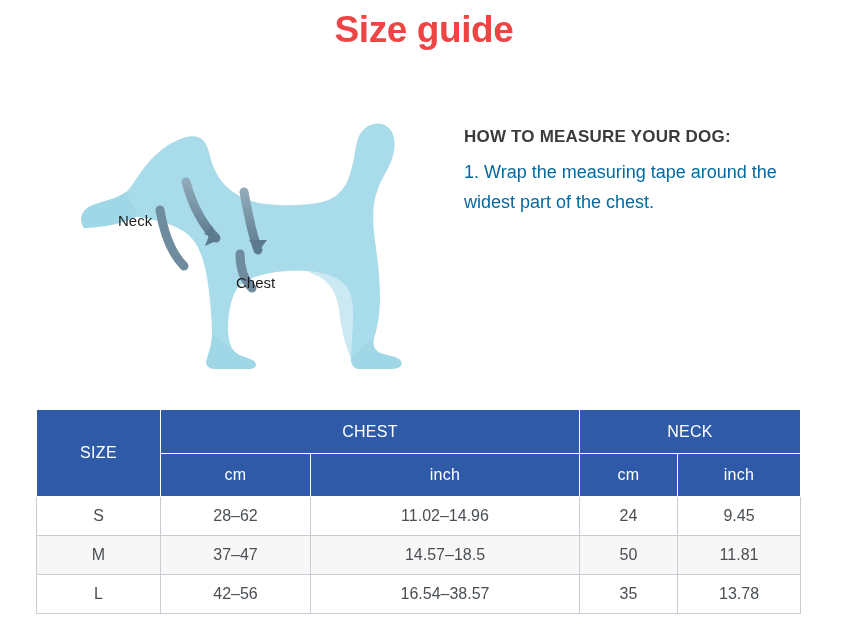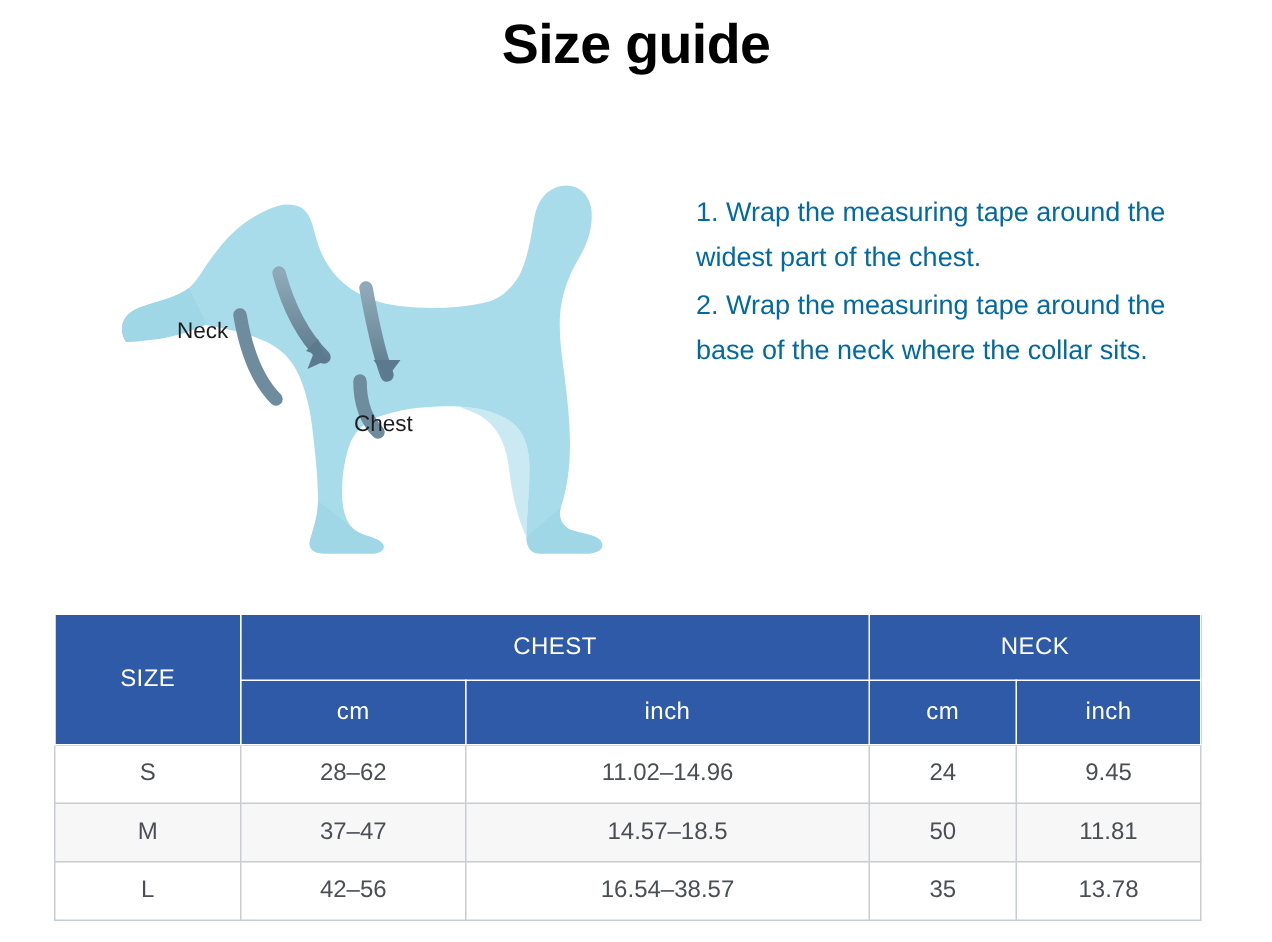--- a/index.html
+++ b/index.html
@@ -19,21 +19,21 @@
   
   #page-title {
     position: absolute;
     top: 8px;
     left: 0;
     width: 848px;
     text-align: center;
     font-size: 37px;
     font-weight: bold;
     letter-spacing: -0.4px;
-    color: #000000;
+    color: #ef4444;
     line-height: 1.2;
   }
 
   
   #upper {
     position: absolute;
     top: 88px;
     left: 0;
     width: 848px;
     height: 290px;
@@ -219,22 +219,22 @@
 
         <path d="M 198 164 L 189 152 L 207 152 Z" fill="#5c7a8d"></path>
       </g>
     </svg>
 
     <span class="dog-label" id="neck-label">Neck</span>
     <span class="dog-label" id="chest-label">Chest</span>
   </div>
 
   <div id="instructions">
+    <p id="instructions-heading">HOW TO MEASURE YOUR DOG:</p>
     <p class="instruction-step">1. Wrap the measuring tape around the widest part of the chest.</p>
-    <p class="instruction-step">2. Wrap the measuring tape around the base of the neck where the collar sits.</p>
   </div>
 </div>
 
 <div id="size-table-wrap">
   <table id="size-table">
     <colgroup>
       <col class="c-size">
         <col class="c-ccm">
         <col class="c-cin">
         <col class="c-ncm">

